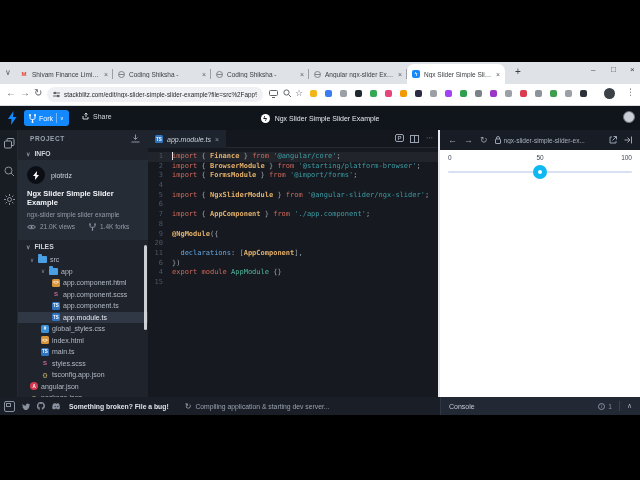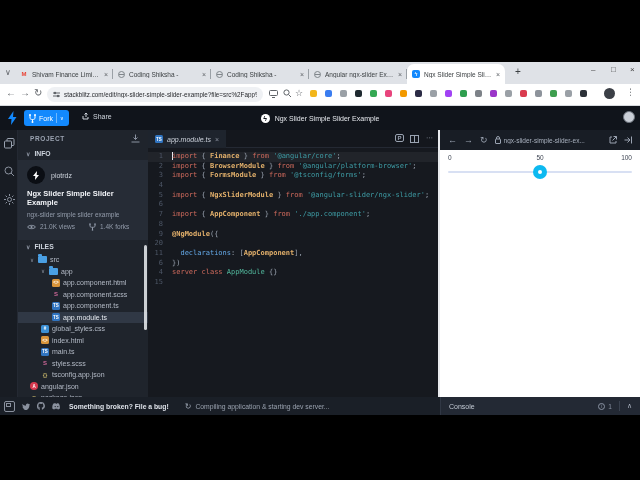--- a/index.html
+++ b/index.html
@@ -377,32 +377,32 @@
           </div>
           <span class="edbar-ic" style="right:36px; font-weight:bold; border:1px solid #9aa3b1; border-radius:2px; padding:0 1.5px; font-size:6px;">P</span>
           <svg class="edbar-ic abs" style="right:21px; top:5px;" width="9" height="8" viewBox="0 0 9 8">
               <rect x="0.5" y="0.5" width="8" height="7" fill="none" stroke="#9aa3b1"></rect>
               <path d="M4.5 0.5v7" stroke="#9aa3b1"></path>
             </svg>
           <span class="edbar-ic" style="right:7px;">⋯</span>
         </div>
         <div id="code">
             <div class="cline current"><span class="gut">1</span><span><span class="caret"></span><span class="tok-kw">import</span><span class="tok-pl"> { </span><span class="tok-id">Finance</span><span class="tok-pl"> } </span><span class="tok-kw">from</span><span class="tok-pl"> </span><span class="tok-str">'@angular/core'</span><span class="tok-pl">;</span></span></div>
-            <div class="cline"><span class="gut">2</span><span><span class="tok-kw">import</span><span class="tok-pl"> { </span><span class="tok-id">BrowserModule</span><span class="tok-pl"> } </span><span class="tok-kw">from</span><span class="tok-pl"> </span><span class="tok-str">'@angular/platform-browser'</span><span class="tok-pl">;</span></span></div>
-            <div class="cline"><span class="gut">3</span><span><span class="tok-kw">import</span><span class="tok-pl"> { </span><span class="tok-id">FormsModule</span><span class="tok-pl"> } </span><span class="tok-kw">from</span><span class="tok-pl"> </span><span class="tok-str">'@tsconfig/forms'</span><span class="tok-pl">;</span></span></div>
+            <div class="cline"><span class="gut">2</span><span><span class="tok-kw">import</span><span class="tok-pl"> { </span><span class="tok-id">BrowserModule</span><span class="tok-pl"> } </span><span class="tok-kw">from</span><span class="tok-pl"> </span><span class="tok-str">'@starting/platform-browser'</span><span class="tok-pl">;</span></span></div>
+            <div class="cline"><span class="gut">3</span><span><span class="tok-kw">import</span><span class="tok-pl"> { </span><span class="tok-id">FormsModule</span><span class="tok-pl"> } </span><span class="tok-kw">from</span><span class="tok-pl"> </span><span class="tok-str">'@import/forms'</span><span class="tok-pl">;</span></span></div>
             <div class="cline"><span class="gut">4</span><span></span></div>
             <div class="cline"><span class="gut">5</span><span><span class="tok-kw">import</span><span class="tok-pl"> { </span><span class="tok-id">NgxSliderModule</span><span class="tok-pl"> } </span><span class="tok-kw">from</span><span class="tok-pl"> </span><span class="tok-str">'@angular-slider/ngx-slider'</span><span class="tok-pl">;</span></span></div>
             <div class="cline"><span class="gut">6</span><span></span></div>
             <div class="cline"><span class="gut">7</span><span><span class="tok-kw">import</span><span class="tok-pl"> { </span><span class="tok-id">AppComponent</span><span class="tok-pl"> } </span><span class="tok-kw">from</span><span class="tok-pl"> </span><span class="tok-str">'./app.component'</span><span class="tok-pl">;</span></span></div>
             <div class="cline"><span class="gut">8</span><span></span></div>
             <div class="cline"><span class="gut">9</span><span><span class="tok-dec">@NgModule</span><span class="tok-pl">({</span></span></div>
             <div class="cline"><span class="gut">20</span></div>
             <div class="cline"><span class="gut">11</span><span><span class="tok-pl">  </span><span class="tok-prop">declarations</span><span class="tok-pl">: [</span><span class="tok-id">AppComponent</span><span class="tok-pl">],</span></span></div>
             <div class="cline"><span class="gut">6</span><span><span class="tok-pl">})</span></span></div>
-            <div class="cline"><span class="gut">4</span><span><span class="tok-kw">server</span><span class="tok-pl"> </span><span class="tok-kw">class</span><span class="tok-pl"> </span><span class="tok-cls">AppModule</span><span class="tok-pl"> {}</span></span></div>
+            <div class="cline"><span class="gut">4</span><span><span class="tok-kw">export</span><span class="tok-pl"> </span><span class="tok-kw">module</span><span class="tok-pl"> </span><span class="tok-cls">AppModule</span><span class="tok-pl"> {}</span></span></div>
             <div class="cline"><span class="gut">15</span><span></span></div>
           </div>
       </div>
 
       <div id="divider" class="abs"></div>
 
       <div id="preview" class="abs">
         <div id="ptoolbar" class="abs">
           <span class="ptb-ic">←</span>
           <span class="ptb-ic">→</span>

